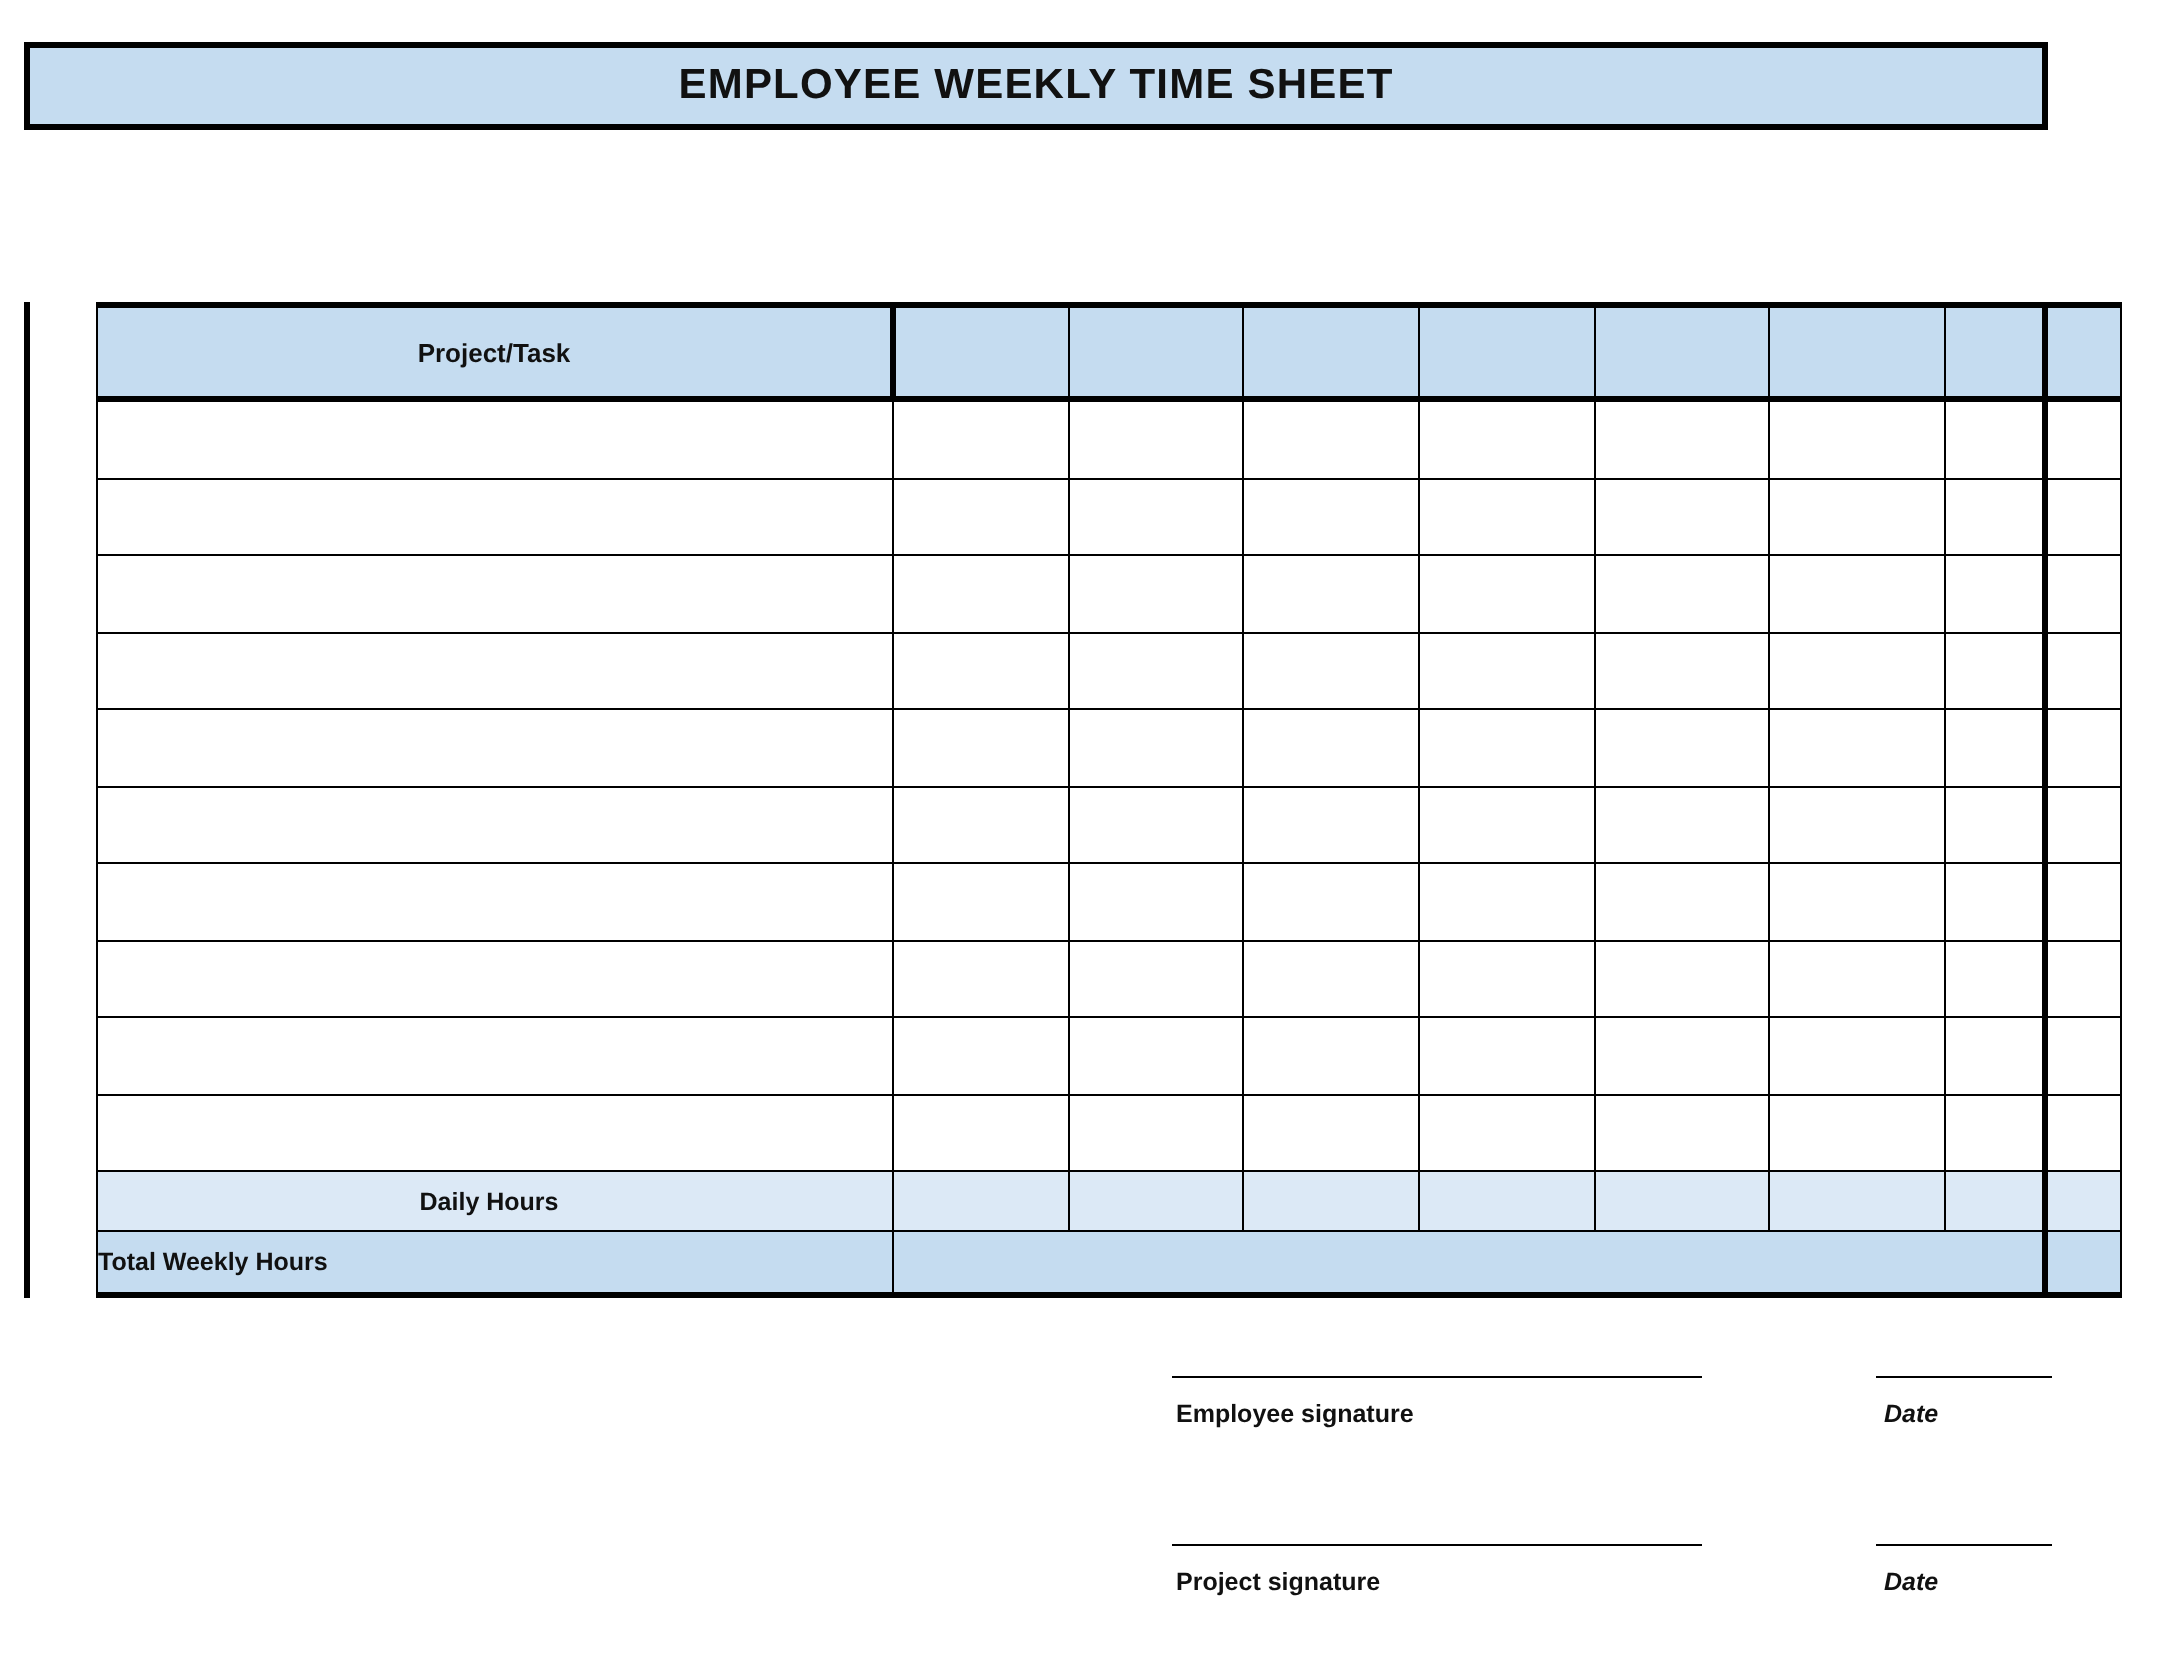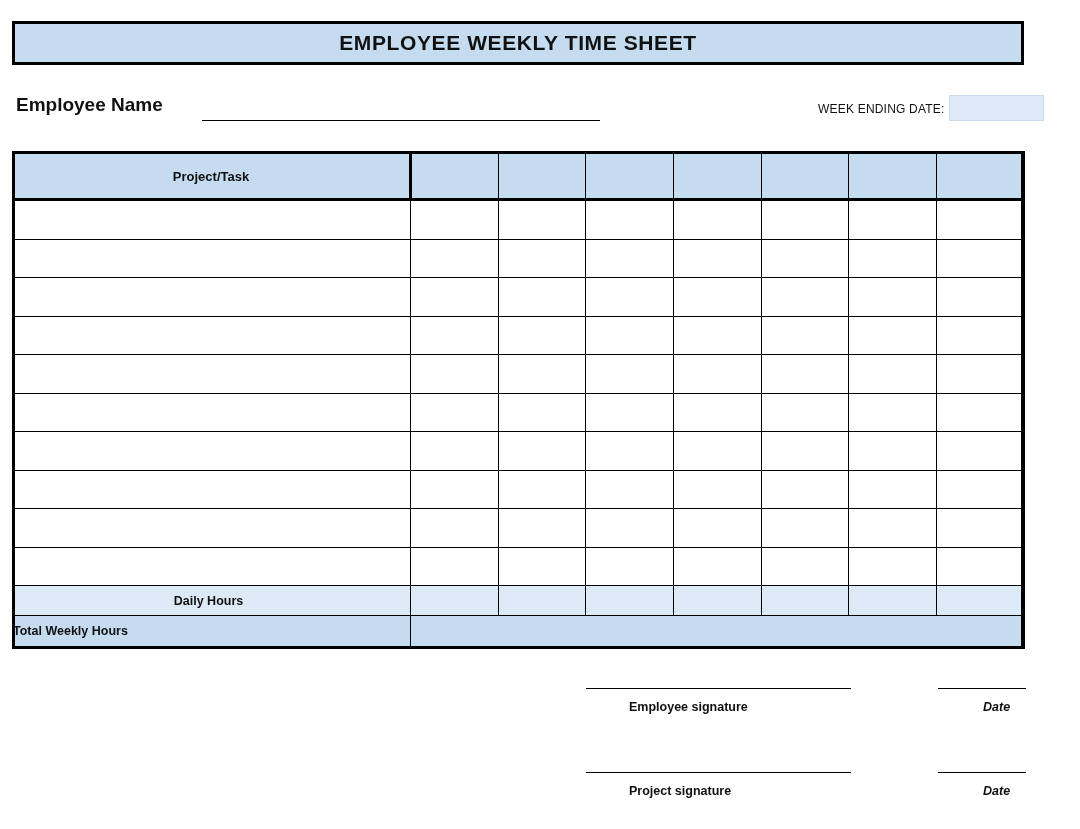--- a/index.html
+++ b/index.html
@@ -87,20 +87,21 @@
     border: 1px solid #c9dcee;
     box-sizing: border-box;
   }
 
   
   .table-wrap {
     position: absolute;
     left: 12px;
     top: 151px;
     width: 1012px;
+    padding-left: 36px;
   }
   table.grid {
     border-collapse: collapse;
     table-layout: fixed;
     width: 1012px;
   }
   table.grid td {
     border: 1px solid #000000;
     height: 38px;
     padding: 0;
@@ -200,40 +201,33 @@
     border-bottom: 1px solid #000000;
   }
   .sig-line.long  { left: 0px;   width: 265px; top: 12px; }
   .sig-line.short { left: 352px; width: 88px;  top: 12px; }
   .sig-text {
     position: absolute;
     top: 24px;
     font-size: 12.5px;
     font-weight: bold;
     color: #111111;
-    margin-left: 41px;
   }
   .sig-text.name { left: 2px; }
   .sig-text.date { left: 356px; font-style: italic; }
 </style>
 </head>
 <body>
 
 <div class="sheet">
 
   <div class="title-bar">
     <span class="title-text">EMPLOYEE WEEKLY TIME SHEET</span>
   </div>
 
-  <div class="emp-row">
-    <span class="emp-label">Employee Name</span>
-    <div class="emp-line"></div>
-    <span class="week-label">WEEK ENDING DATE:</span>
-    <div class="week-box"></div>
-  </div>
 
   <div class="table-wrap">
     <table class="grid">
       <colgroup>
         <col class="col-task">
         <col class="col-day">
           <col class="col-day">
           <col class="col-day">
         <col class="col-day">
           <col class="col-day">

